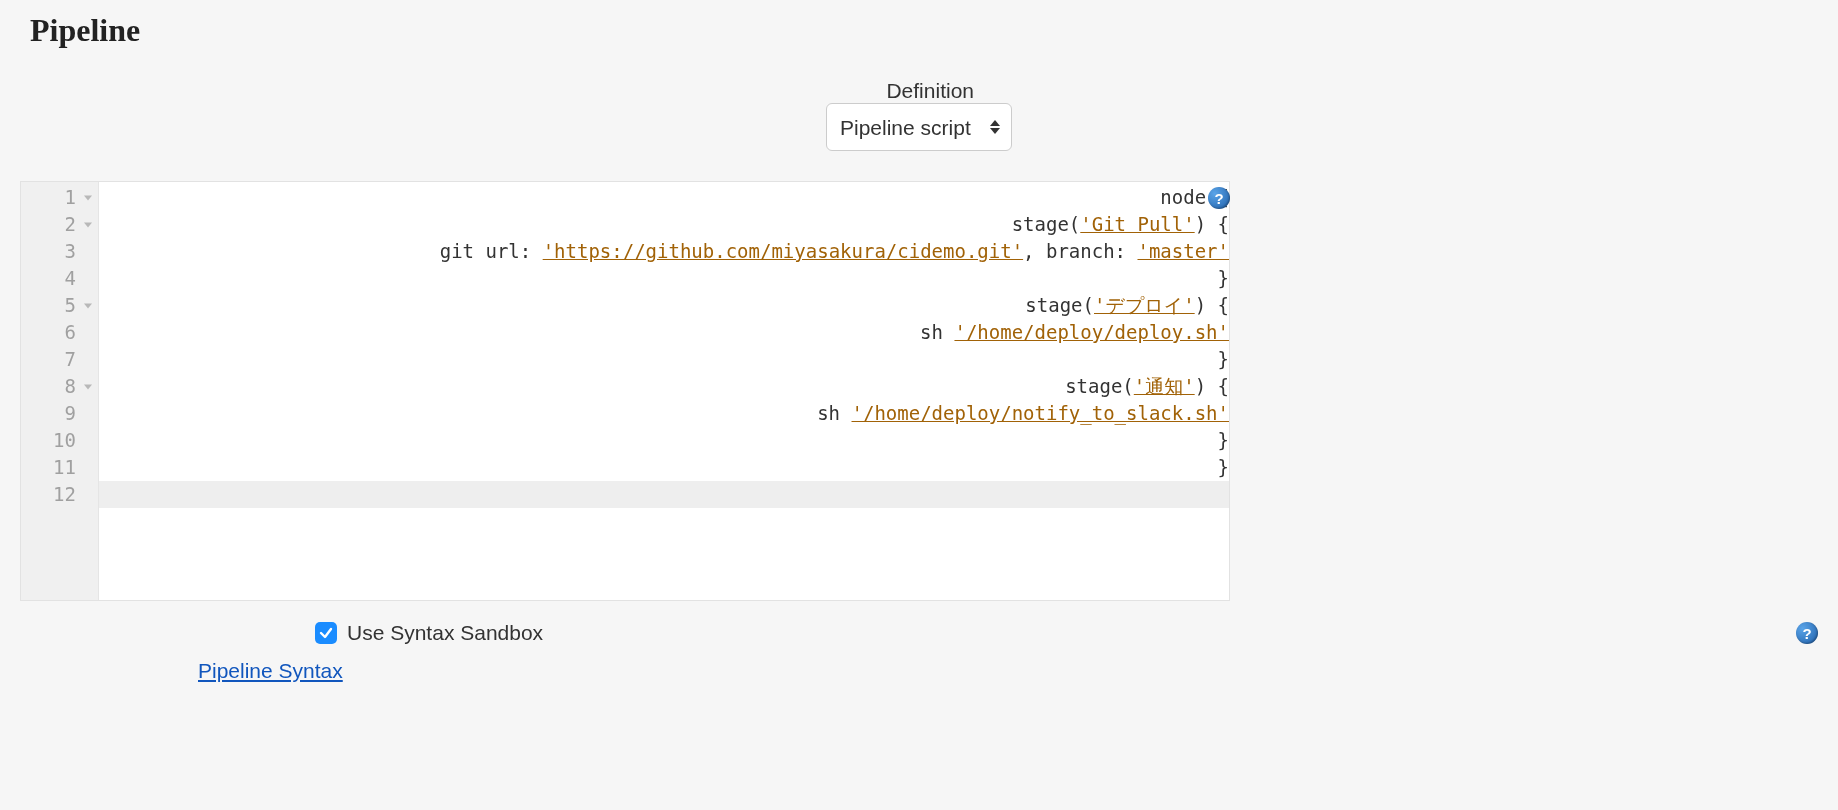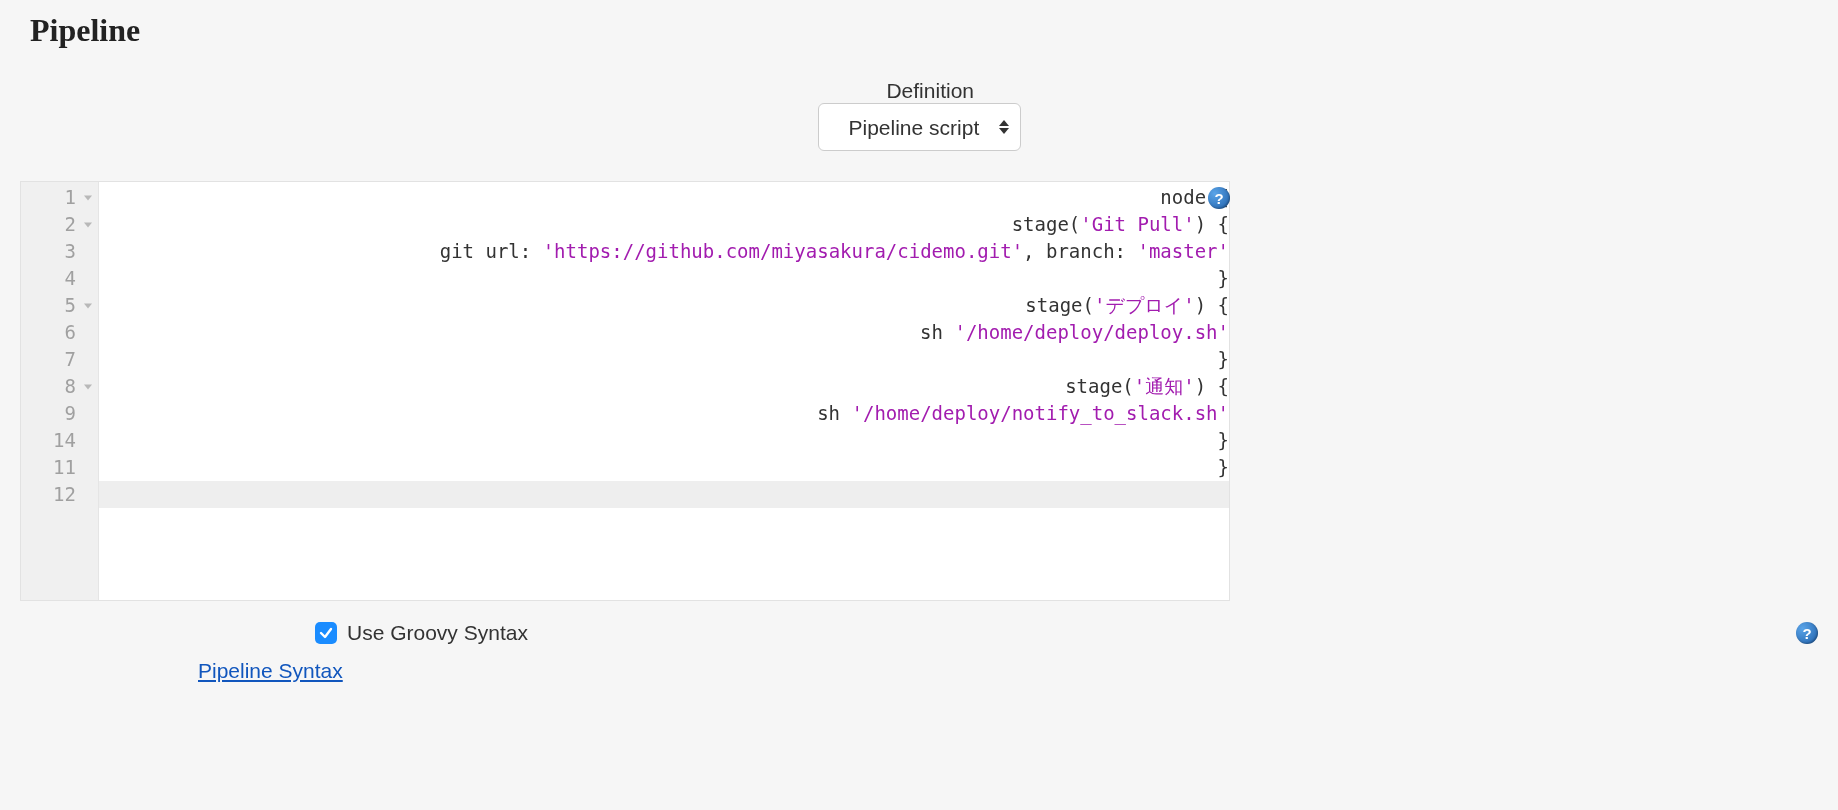--- a/index.html
+++ b/index.html
@@ -40,21 +40,21 @@
     position: relative;
   }
   .select-wrap {
     position: relative;
     flex: 1;
   }
   select.def-select {
     width: 100%;
     height: 48px;
     font-size: 21px;
-    padding: 8px 40px 8px 30px;
+    padding: 8px 40px 8px 13px;
     border: 1px solid #ccc;
     border-radius: 6px;
     background: #fff;
     appearance: none;
     -webkit-appearance: none;
     color: #333;
   }
   .select-arrows {
     position: absolute;
     right: 12px;
@@ -118,21 +118,21 @@
     white-space: pre;
     color: #333;
     overflow: hidden;
   }
   .code .line { height: 27px; text-align: right; }
   .code .active {
     background: #eeeeee;
     margin-left: -8px;
     padding-left: 8px;
   }
-  .tok-str { color: #a21caf; }
+  .tok-str { color: #a16207; text-decoration: underline; }
   .tok-plain { color: #333; }
   .sandbox-row {
     margin-top: 20px;
     display: flex;
     align-items: center;
     position: relative;
   }
   .sandbox-offset {
     margin-left: 295px;
     display: flex;
@@ -196,36 +196,36 @@
       <div class="gutter" id="gutter">
           <div class="ln">1<span class="fold-arrow"></span></div>
           <div class="ln">2<span class="fold-arrow"></span></div>
           <div class="ln">3</div>
           <div class="ln">4</div>
           <div class="ln">5<span class="fold-arrow"></span></div>
           <div class="ln">6</div>
           <div class="ln">7</div>
           <div class="ln">8<span class="fold-arrow"></span></div>
           <div class="ln">9</div>
-          <div class="ln">14</div>
+          <div class="ln">10</div>
           <div class="ln">11</div>
           <div class="ln">12</div>
         </div>
       <div class="code" id="code"><div class="line"><span class="tok-plain">node {</span></div><div class="line"><span class="tok-plain">    stage(</span><span class="tok-str">'Git Pull'</span><span class="tok-plain">) {</span></div><div class="line"><span class="tok-plain">        git url: </span><span class="tok-str">'https://github.com/miyasakura/cidemo.git'</span><span class="tok-plain">, branch: </span><span class="tok-str">'master'</span></div><div class="line"><span class="tok-plain">    }</span></div><div class="line"><span class="tok-plain">    stage(</span><span class="tok-str">'デプロイ'</span><span class="tok-plain">) {</span></div><div class="line"><span class="tok-plain">        sh </span><span class="tok-str">'/home/deploy/deploy.sh'</span></div><div class="line"><span class="tok-plain">    }</span></div><div class="line"><span class="tok-plain">    stage(</span><span class="tok-str">'通知'</span><span class="tok-plain">) {</span></div><div class="line"><span class="tok-plain">        sh </span><span class="tok-str">'/home/deploy/notify_to_slack.sh'</span></div><div class="line"><span class="tok-plain">    }</span></div><div class="line"><span class="tok-plain">}</span></div><div class="line active"><span class="tok-plain"></span></div></div>
     </div>
   </div>
 </div>
 
 <div class="sandbox-row">
   <div class="sandbox-offset">
     <span class="checkbox">
       <svg width="14" height="14" viewBox="0 0 14 14">
           <polyline points="2,7 6,11 12,3" stroke="#fff" stroke-width="2.4" fill="none" stroke-linecap="round" stroke-linejoin="round"></polyline>
         </svg>
     </span>
-    <span class="sandbox-label">Use Groovy Syntax</span>
+    <span class="sandbox-label">Use Syntax Sandbox</span>
   </div>
   <div class="help-icon">?</div>
 </div>
 
 <div class="link-row">
   <a href="#" class="pipeline-syntax">Pipeline Syntax</a>
 </div>
 
 </body></html>

